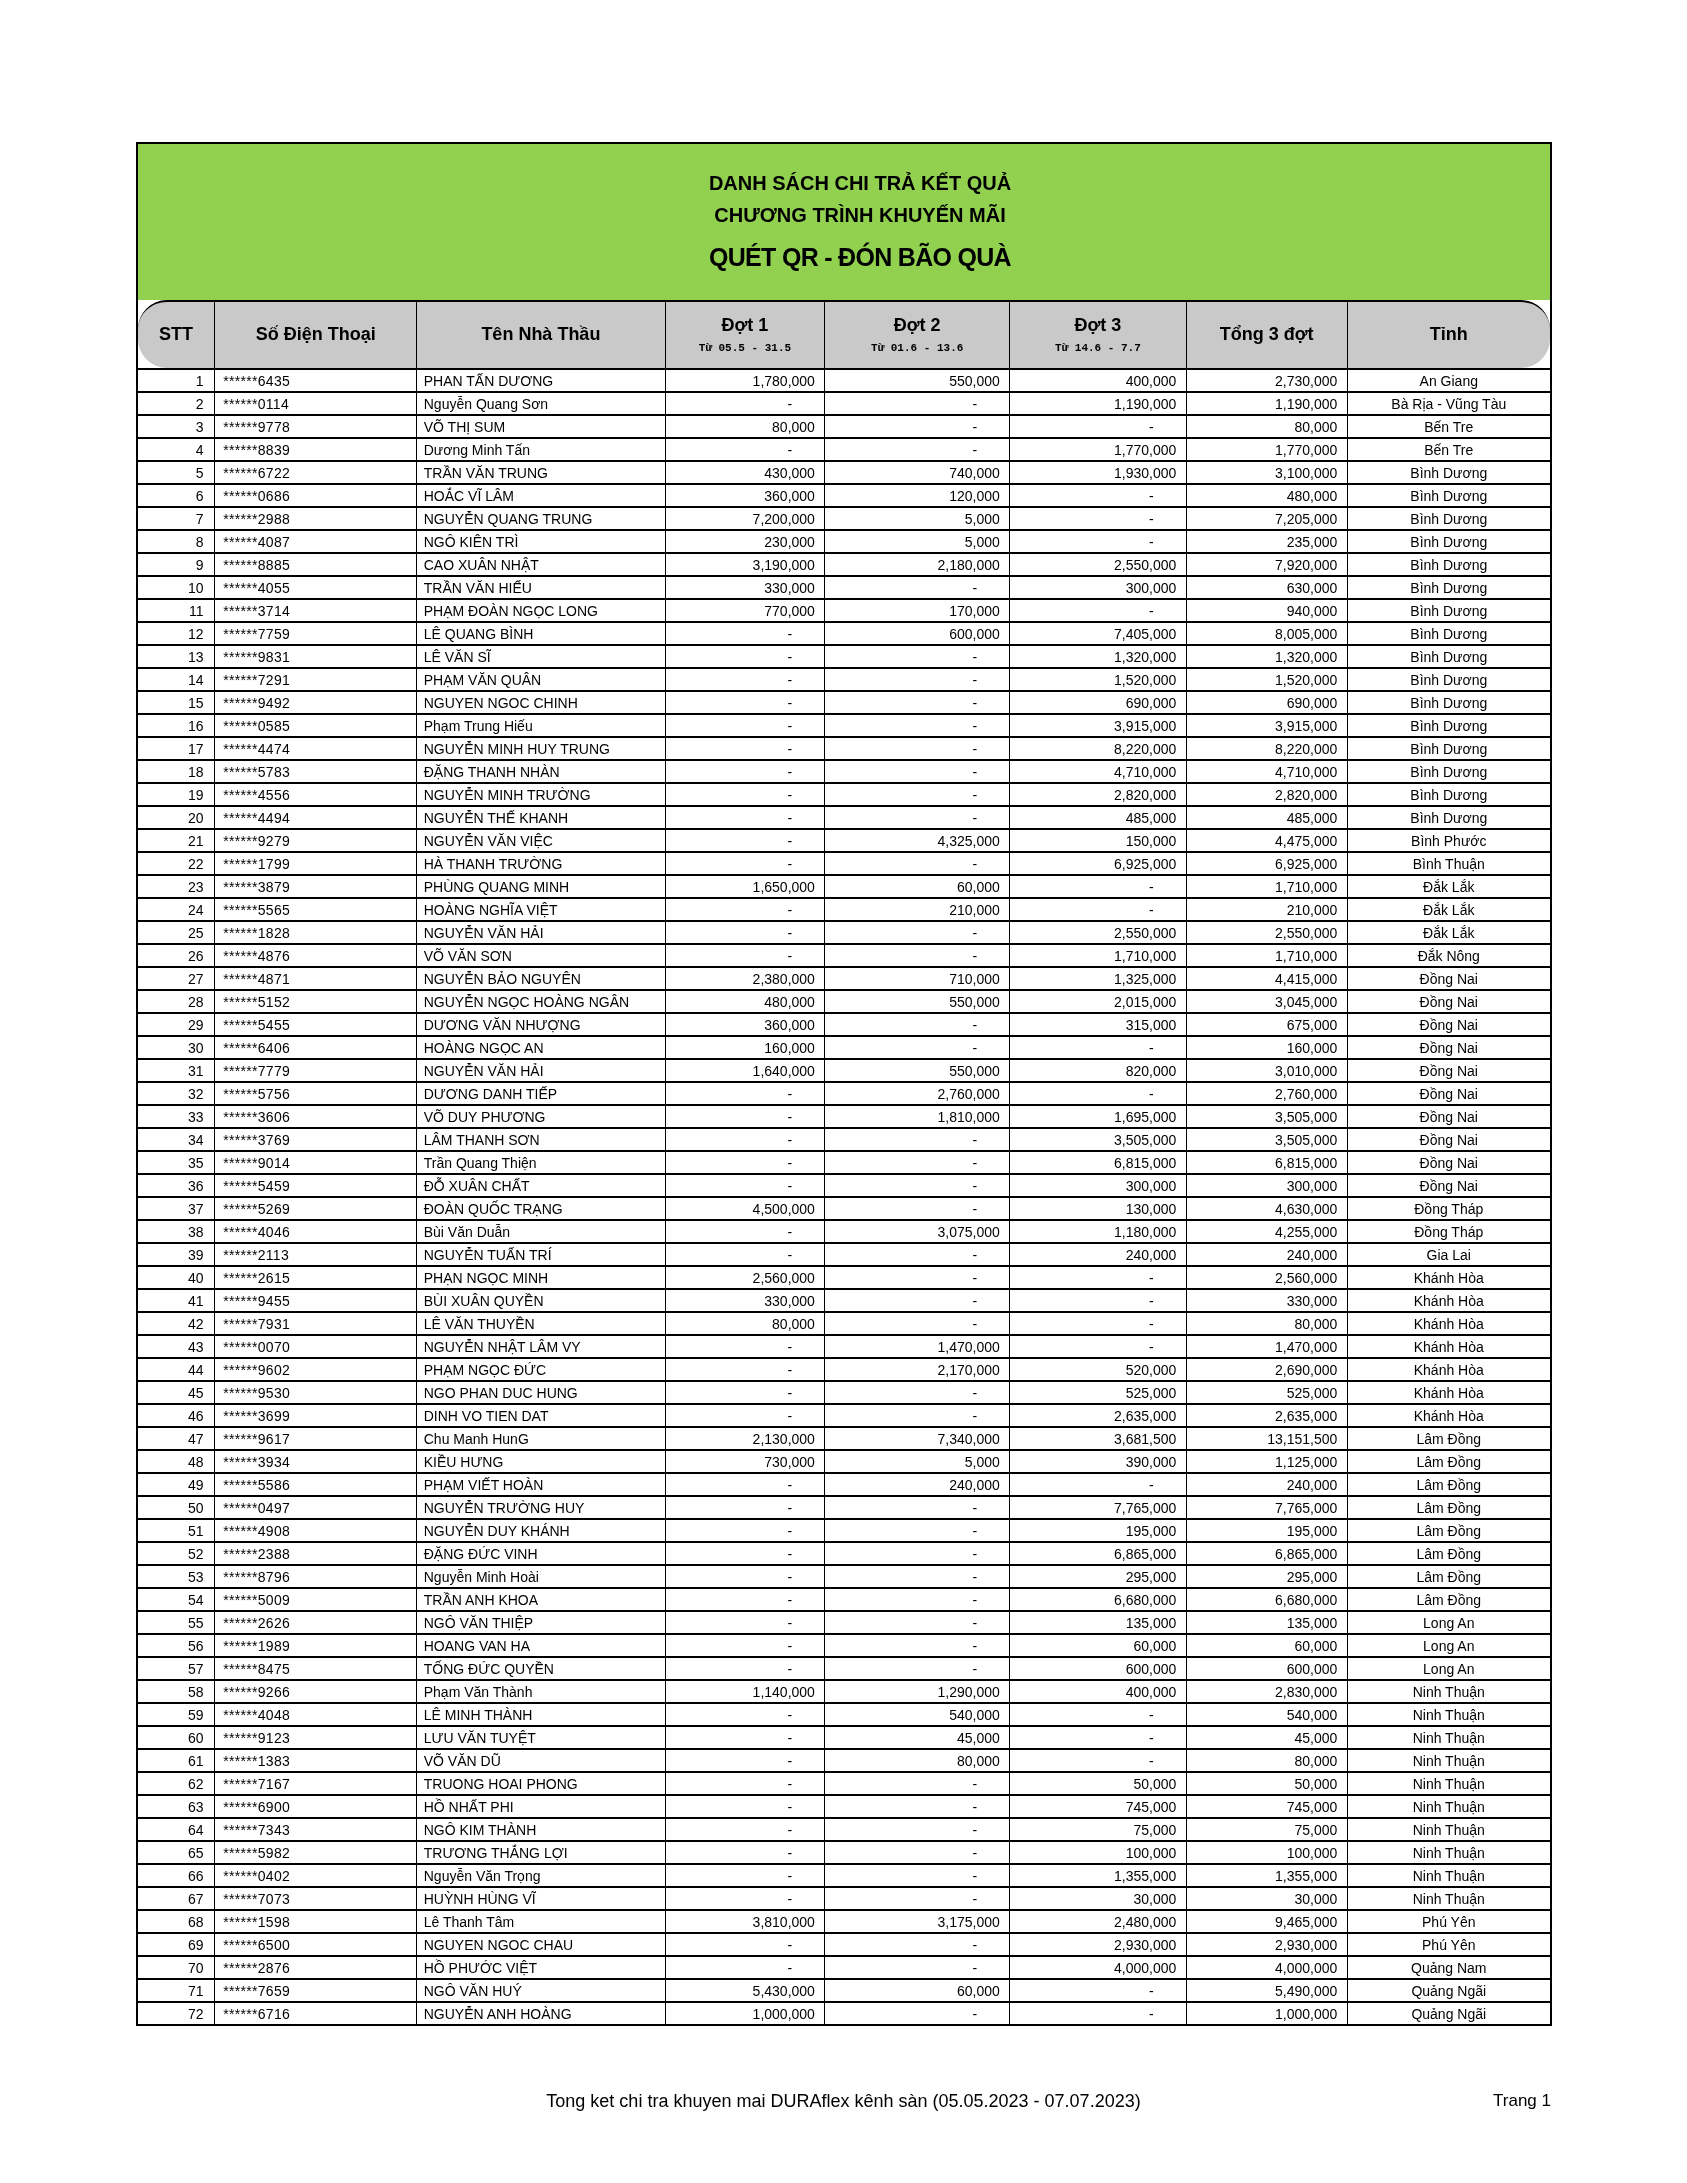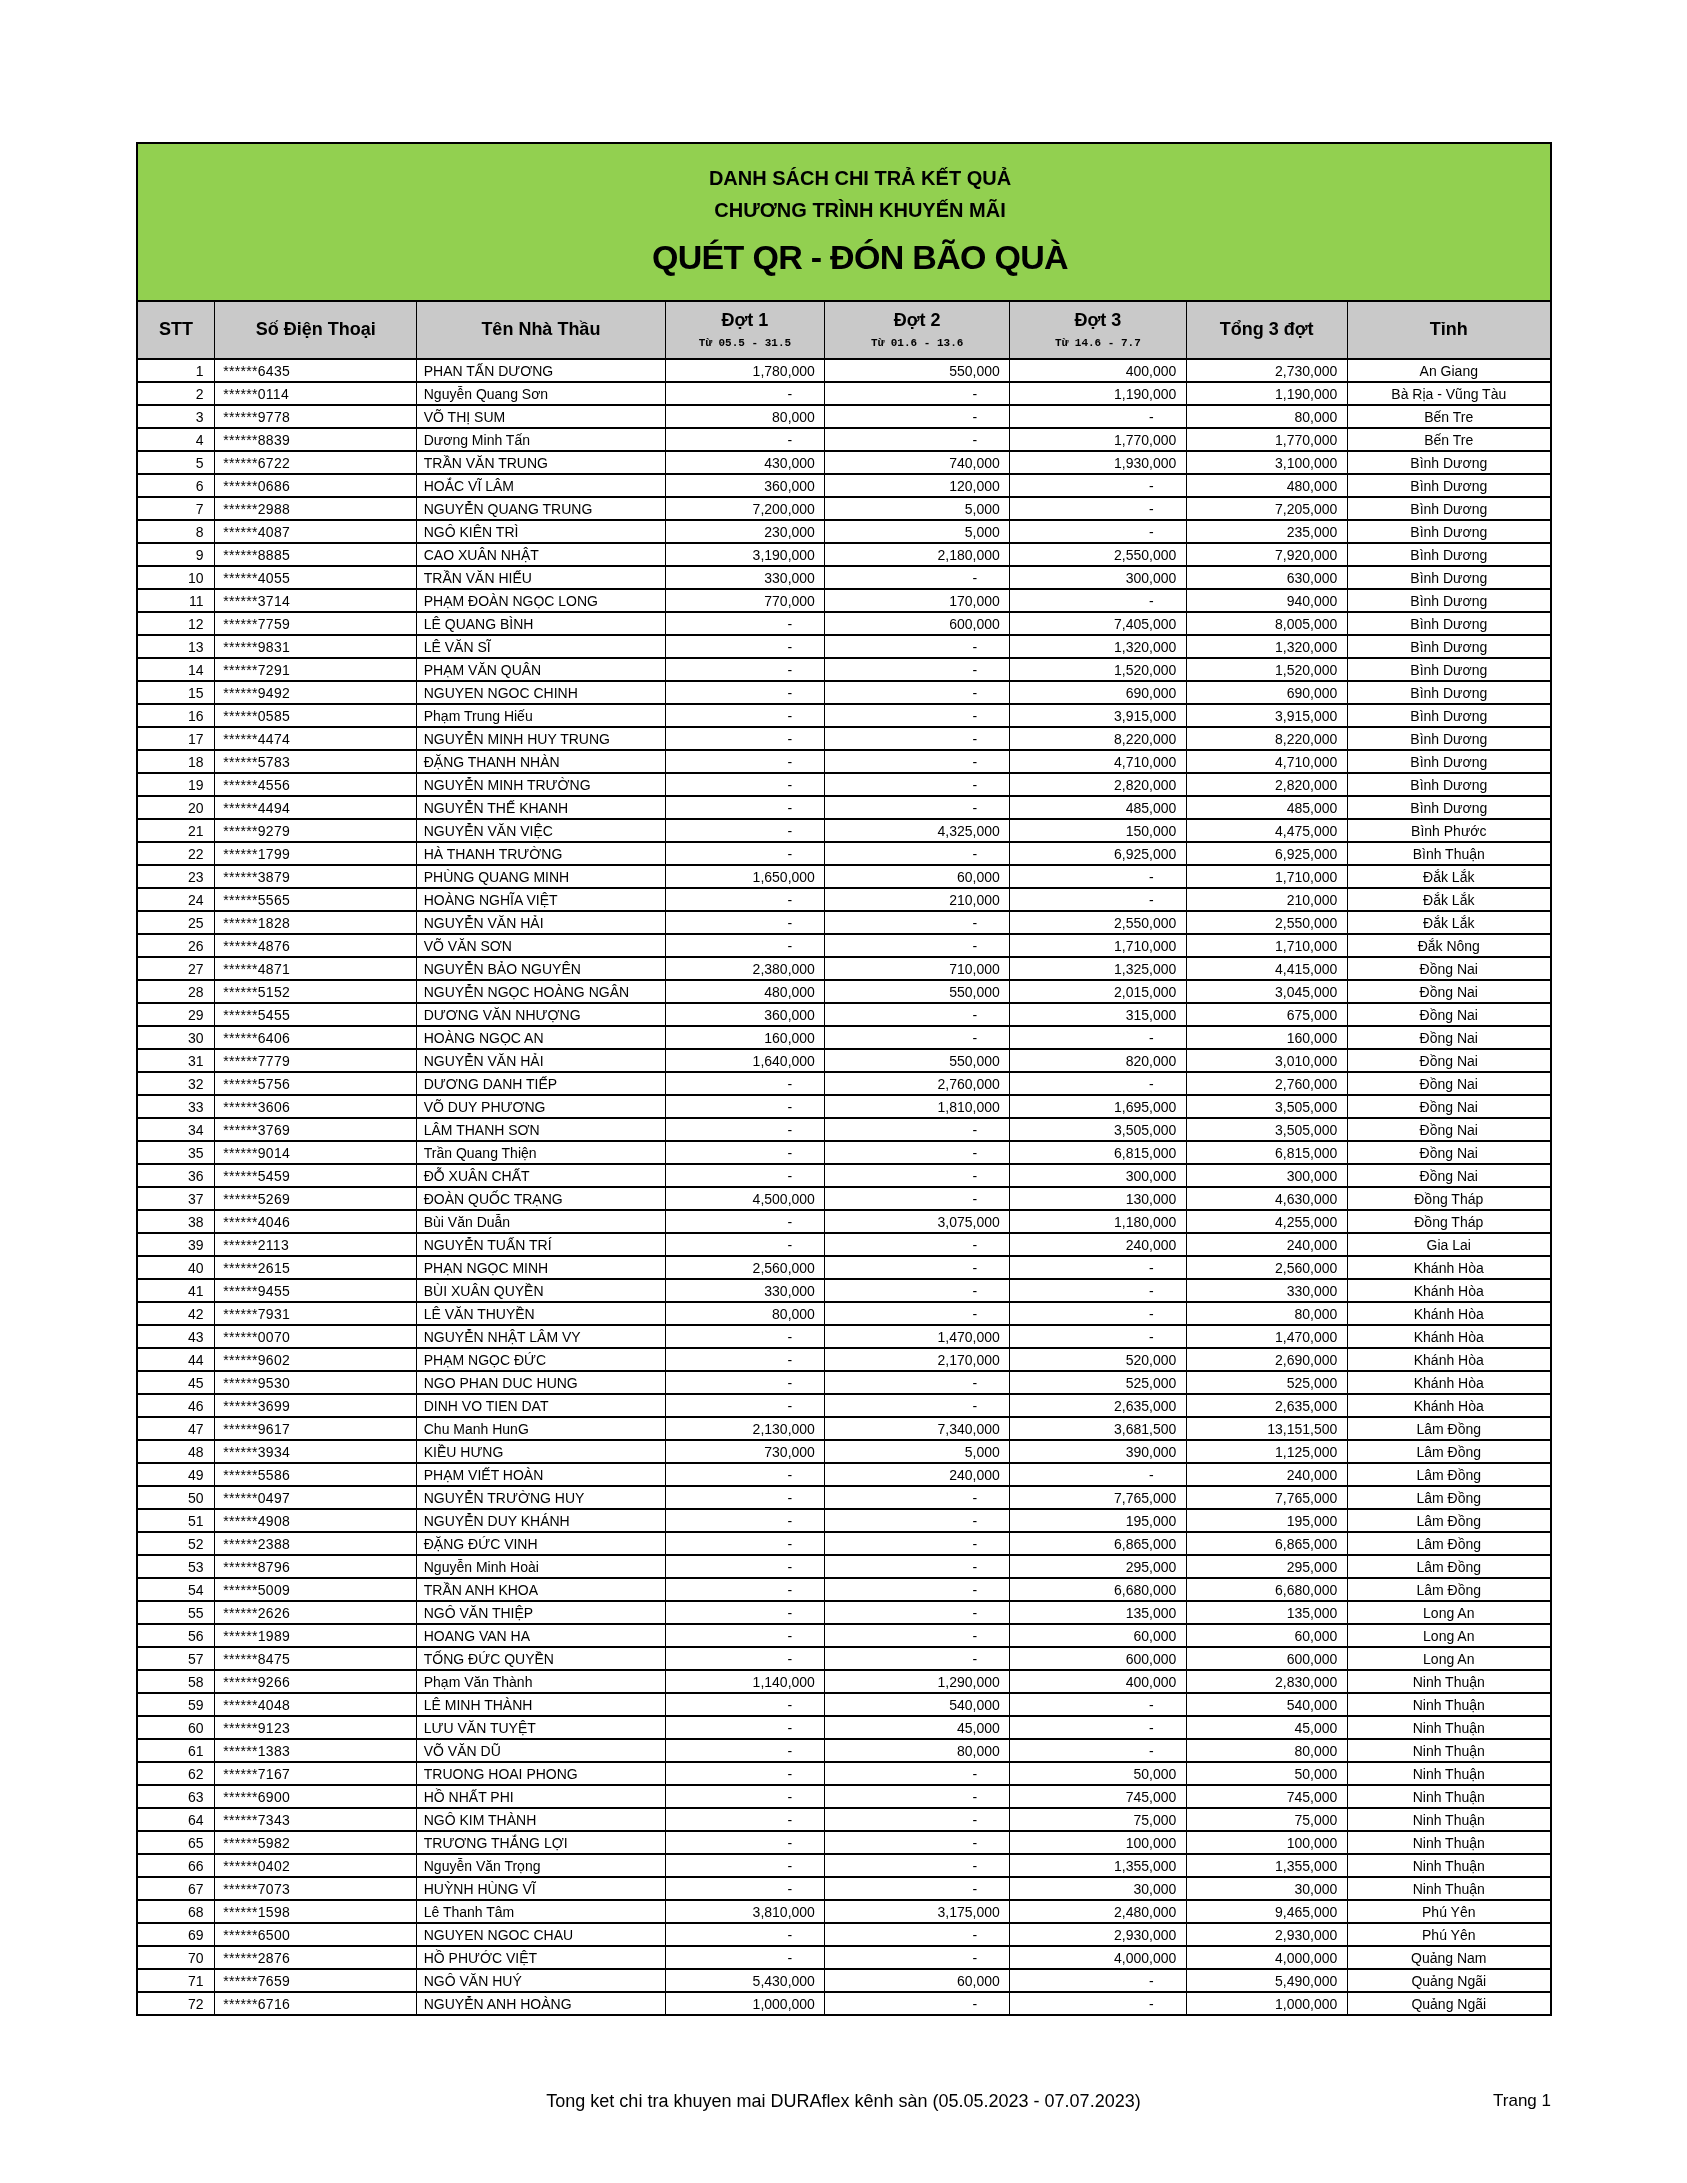--- a/index.html
+++ b/index.html
@@ -24,27 +24,27 @@
     height: 156px;
     display: flex;
     flex-direction: column;
     align-items: center;
     justify-content: center;
     gap: 9.3px;
     text-align: center;
     padding-left: 32px;
   }
   .title-line { font-size: 20px; font-weight: bold; letter-spacing: 0px; }
-  .title-main { font-size: 34px; font-weight: bold; margin-top: 6.6px; letter-spacing: -0.7px; }
+  .title-main { font-size: 25px; font-weight: bold; margin-top: 6.6px; letter-spacing: -0.7px; }
   .grid-row {
     display: grid;
     grid-template-columns: 5.4% 14.3% 17.6% 11.3% 13.1% 12.5% 11.4% 14.4%;
     border-top: 2px solid #000;
   }
-  .header-row { height: 58px; background: #C9C9C9; }
+  .header-row { height: 68px; background: #C9C9C9; border-radius: 29px; }
   .hcell {
     display: flex;
     flex-direction: column;
     align-items: center;
     justify-content: center;
     gap: 5.3px;
     font-weight: bold;
     font-size: 18px;
     text-align: center;
     line-height: 1.1;

